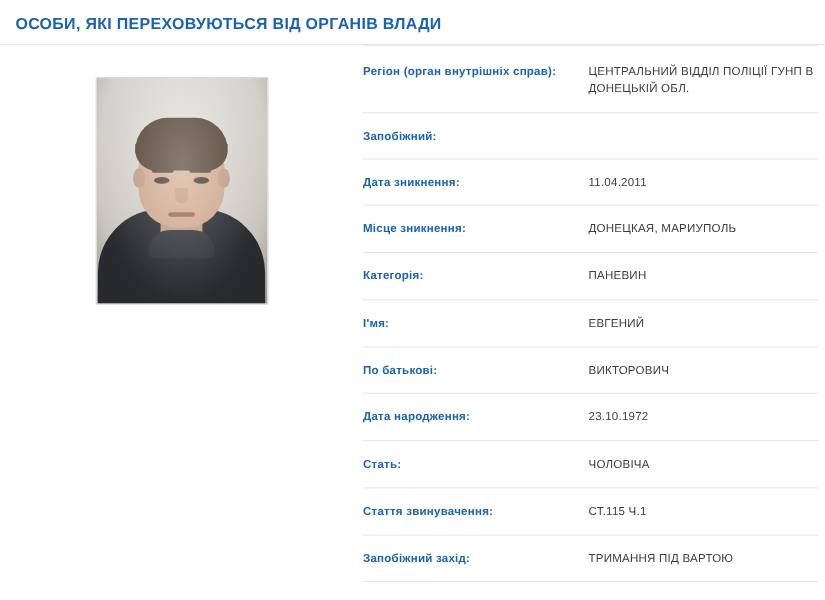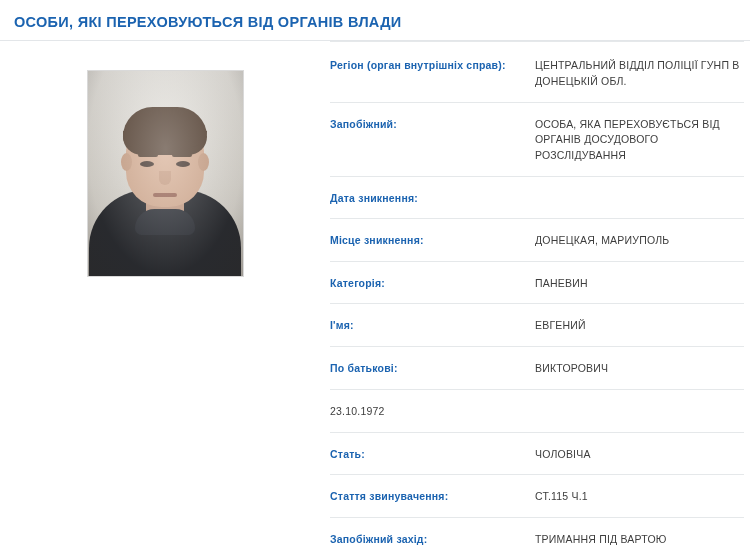--- a/index.html
+++ b/index.html
@@ -257,25 +257,25 @@
 
     <div class="fields-col">
 
       <div class="field-row">
         <div class="field-label">Регіон (орган внутрішніх справ):</div>
         <div class="field-value">ЦЕНТРАЛЬНИЙ ВІДДІЛ ПОЛІЦІЇ ГУНП В ДОНЕЦЬКІЙ ОБЛ.</div>
       </div>
 
       <div class="field-row">
         <div class="field-label">Запобіжний:</div>
-        <div class="field-value">ОСОБА, ЯКА ПЕРЕХОВУЄТЬСЯ ВІД ОРГАНІВ ДОСУДОВОГО РОЗСЛІДУВАННЯ</div>
       </div>
 
       <div class="field-row">
         <div class="field-label">Дата зникнення:</div>
+        <div class="field-value">11.04.2011</div>
       </div>
 
       <div class="field-row">
         <div class="field-label">Місце зникнення:</div>
         <div class="field-value">ДОНЕЦКАЯ, МАРИУПОЛЬ</div>
       </div>
 
       <div class="field-row">
         <div class="field-label">Категорія:</div>
         <div class="field-value">ПАНЕВИН</div>
@@ -285,20 +285,21 @@
         <div class="field-label">І'мя:</div>
         <div class="field-value">ЕВГЕНИЙ</div>
       </div>
 
       <div class="field-row">
         <div class="field-label">По батькові:</div>
         <div class="field-value">ВИКТОРОВИЧ</div>
       </div>
 
       <div class="field-row">
+        <div class="field-label">Дата народження:</div>
         <div class="field-value">23.10.1972</div>
       </div>
 
       <div class="field-row">
         <div class="field-label">Стать:</div>
         <div class="field-value">ЧОЛОВІЧА</div>
       </div>
 
       <div class="field-row">
         <div class="field-label">Стаття звинувачення:</div>

